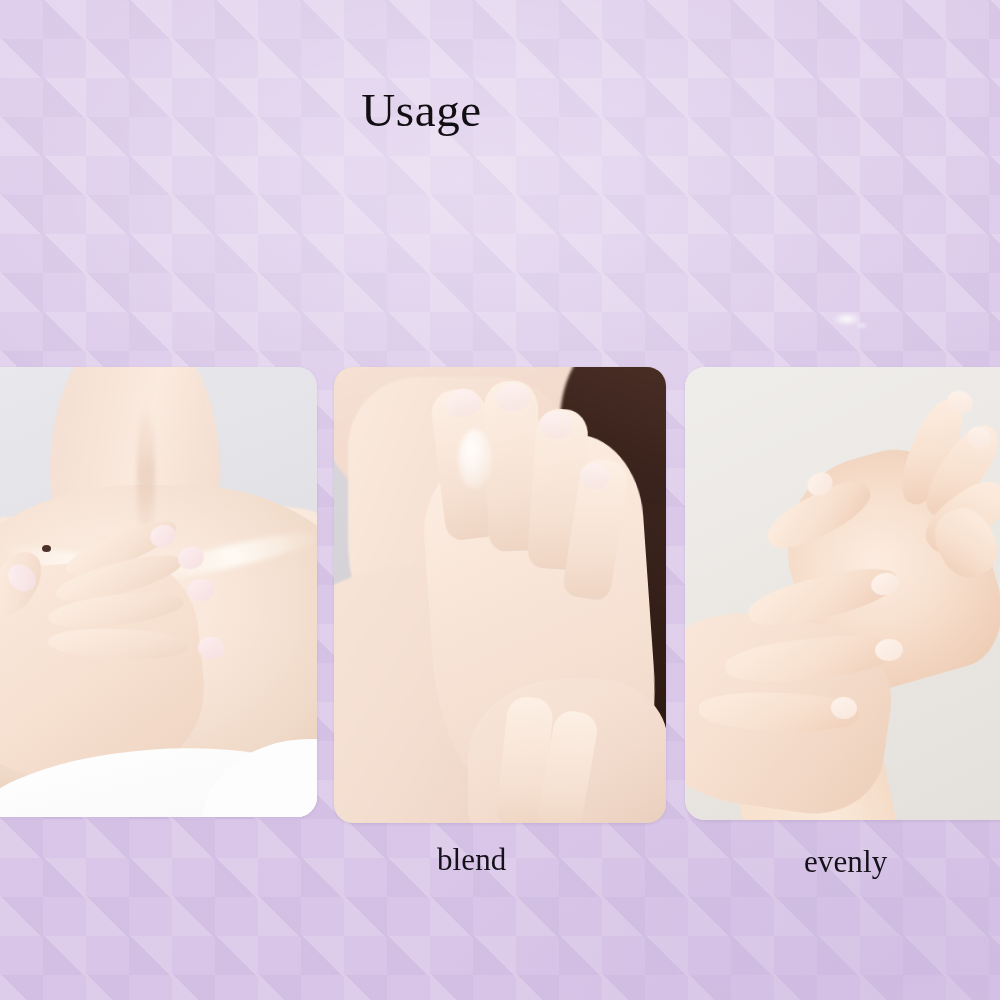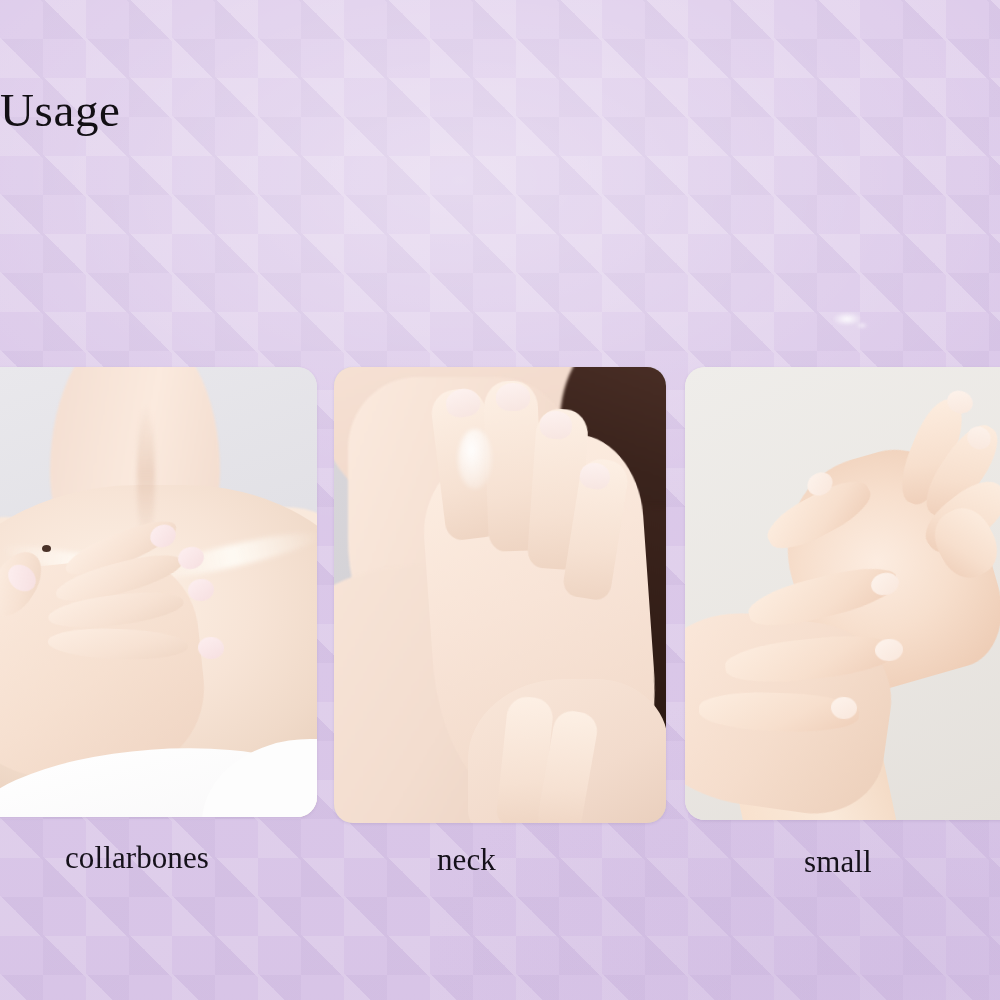--- a/index.html
+++ b/index.html
@@ -45,20 +45,21 @@
     background: radial-gradient(ellipse at center, rgba(255,255,255,0.92), rgba(255,255,255,0) 70%);
     filter: blur(1.5px);
   }
 
   
   #header {
     position: absolute;
     left: 0;
     top: 0;
     width: 843px;
+    text-align: center;
   }
   #page-title {
     margin: 0;
     padding-top: 86px;
     font-size: 47px;
     font-weight: 400;
     letter-spacing: 0.6px;
     color: #120f14;
     line-height: 1.05;
   }
@@ -387,17 +388,16 @@
       <div class="p3-finger" style="left:62px; top:210px; width:152px; height:40px; transform:rotate(-14deg);"></div>
       <div class="p3-finger" style="left:40px; top:272px; width:170px; height:40px; transform:rotate(-6deg);"></div>
       <div class="p3-finger" style="left:14px; top:326px; width:160px; height:38px; transform:rotate(2deg);"></div>
       <div class="p3-nail" style="left:122px; top:106px; width:26px; height:22px; transform:rotate(-30deg);"></div>
       <div class="p3-nail" style="left:186px; top:206px; width:28px; height:22px; transform:rotate(-14deg);"></div>
       <div class="p3-nail" style="left:190px; top:272px; width:28px; height:22px; transform:rotate(-4deg);"></div>
       <div class="p3-nail" style="left:146px; top:330px; width:26px; height:22px; transform:rotate(4deg);"></div>
     </div>
   </div>
 
-  <div class="panel-label" id="label-collarbones">collarbones</div>
-  <div class="panel-label" id="label-neck">neck</div>
-  <div class="panel-label" id="label-wrists">small</div>
+  <div class="panel-label" id="label-neck">blend</div>
+  <div class="panel-label" id="label-wrists">evenly</div>
 
 </div>
 
 </body></html>

